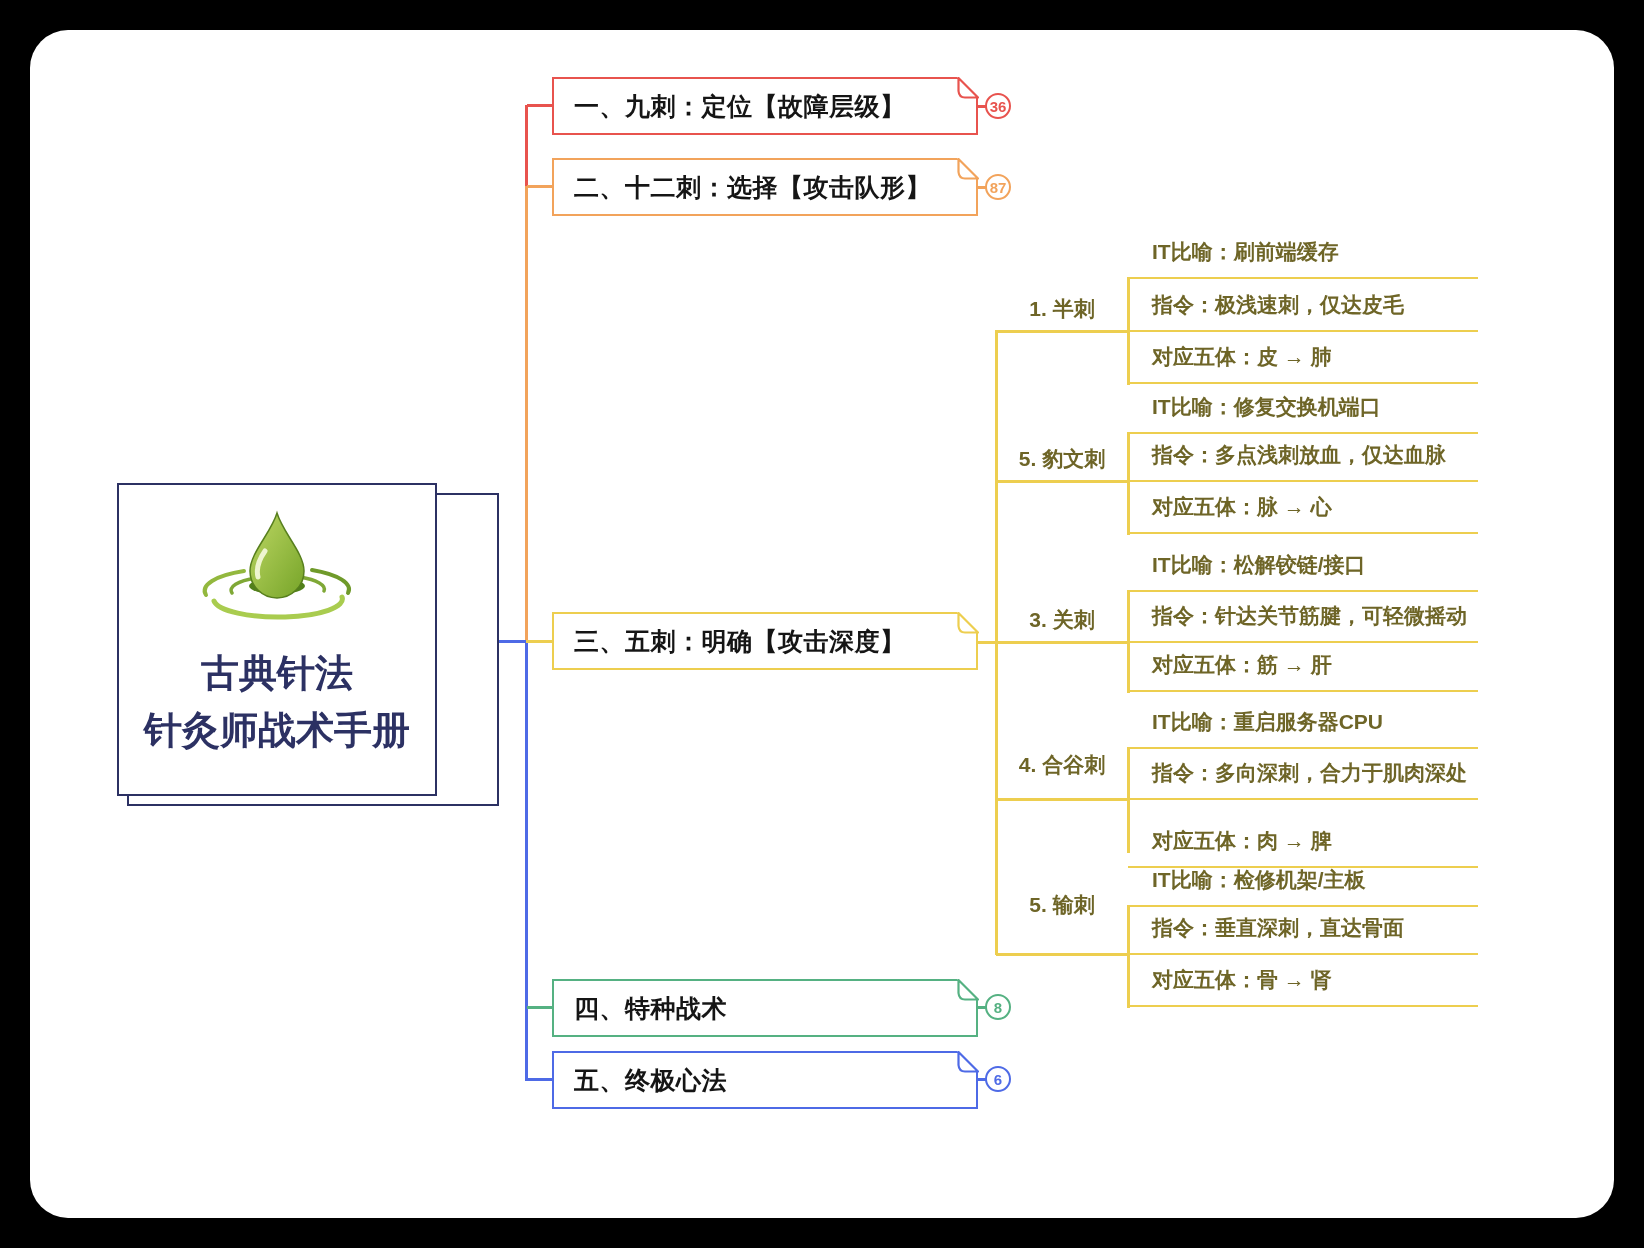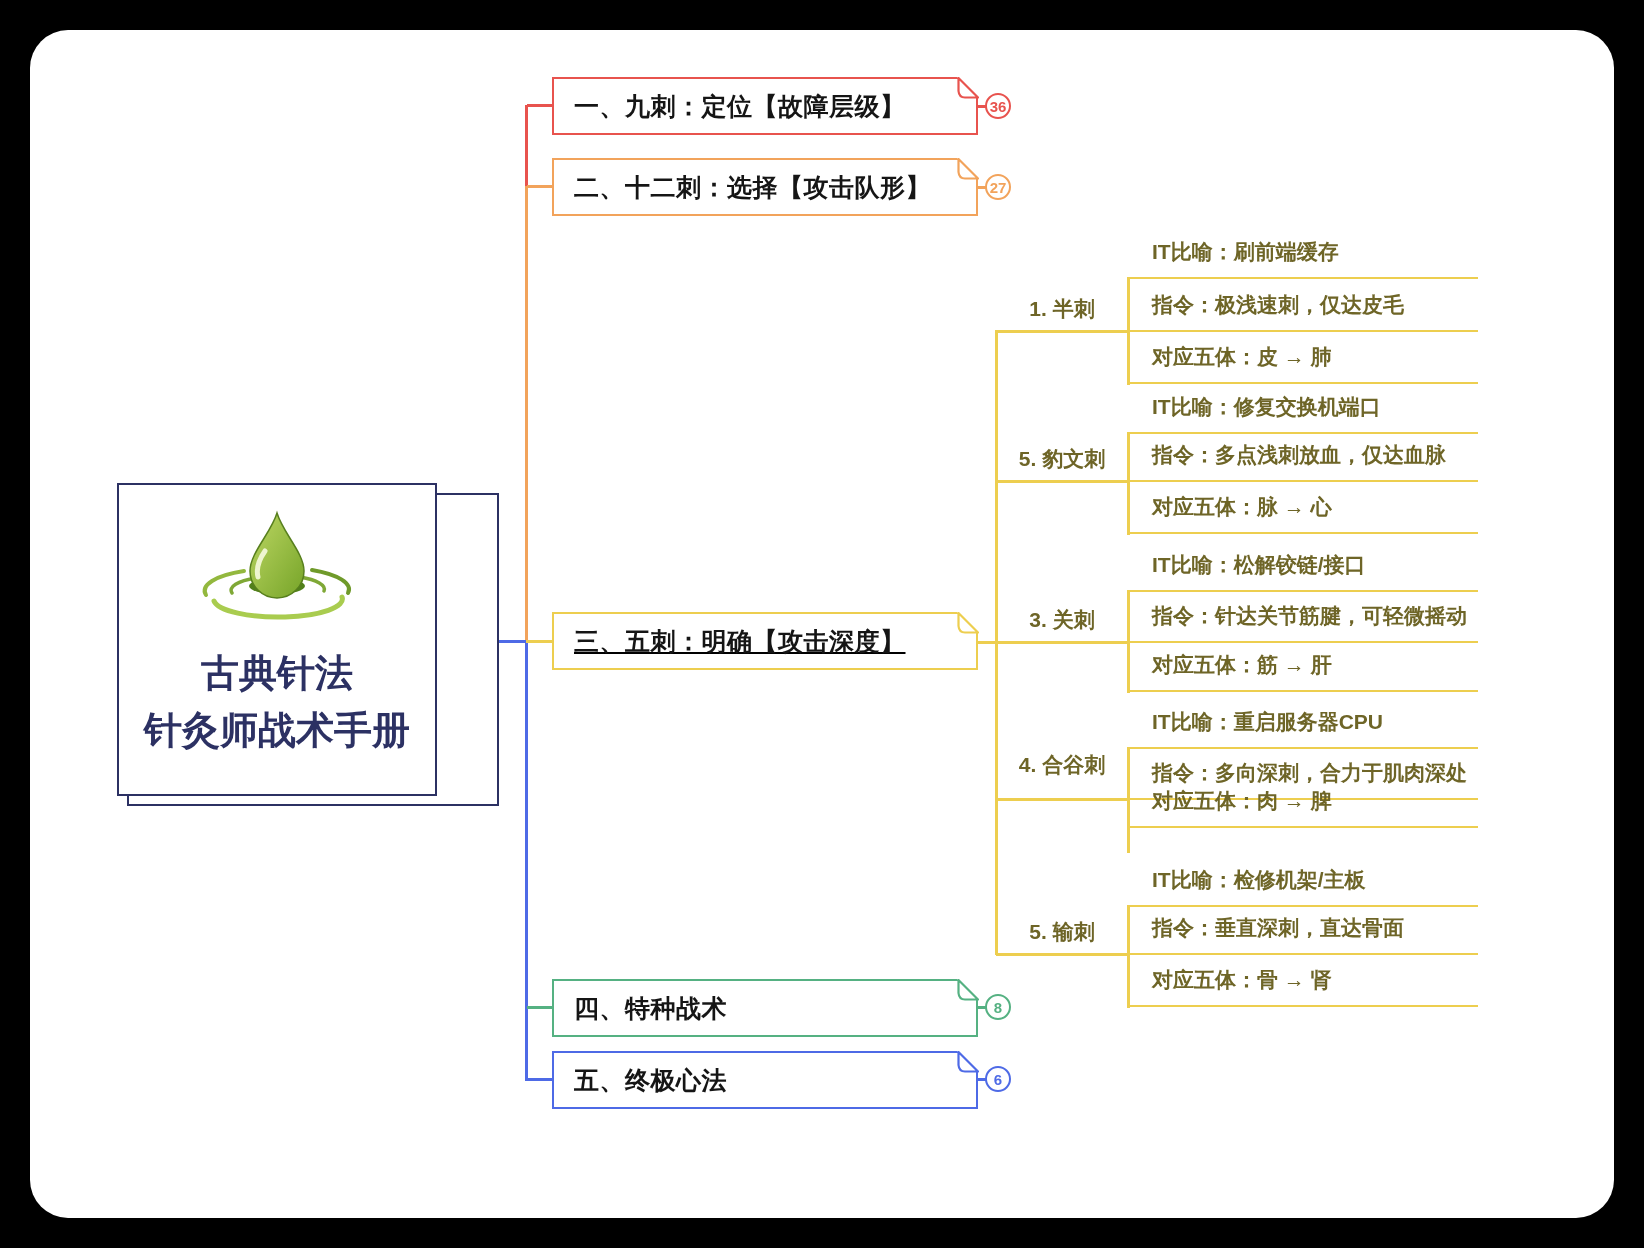--- a/index.html
+++ b/index.html
@@ -115,23 +115,23 @@
   <div class="badge c-red" style="top:93px;">36</div>
 
   <div class="node b-orange" style="top:158px;">
     <span class="node-label">二、十二刺：选择【攻击队形】</span>
     <svg class="dogear" width="22" height="22" viewBox="0 0 22 22">
       <path d="M0 0 L22 0 L22 22 Z" fill="#fff"></path>
       <path d="M1.5 1 L21 20.5 L8 20.5 Q2 20.5 1.5 14 Z" fill="#fff" stroke="#F2A35B" stroke-width="2.2" stroke-linejoin="round"></path>
     </svg>
   </div>
   <div class="line" style="left:978px;top:186px;width:8px;height:2.5px;background:#F2A35B;"></div>
-  <div class="badge c-orange" style="top:174px;">27</div>
+  <div class="badge c-orange" style="top:174px;">87</div>
 
-  <div class="node b-yellow" style="top:612px;text-decoration:underline;">
+  <div class="node b-yellow" style="top:612px;">
     <span class="node-label">三、五刺：明确【攻击深度】</span>
     <svg class="dogear" width="22" height="22" viewBox="0 0 22 22">
       <path d="M0 0 L22 0 L22 22 Z" fill="#fff"></path>
       <path d="M1.5 1 L21 20.5 L8 20.5 Q2 20.5 1.5 14 Z" fill="#fff" stroke="#EDCE4F" stroke-width="2.2" stroke-linejoin="round"></path>
     </svg>
   </div>
 
   <div class="node b-green" style="top:979px;">
     <span class="node-label">四、特种战术</span>
     <svg class="dogear" width="22" height="22" viewBox="0 0 22 22">
@@ -173,21 +173,21 @@
   <div class="line yline" style="left:1127px;top:590px;width:2.5px;height:103px;"></div>
   <div class="leaf subtext" style="top:540px;">IT比喻：松解铰链/接口</div>
   <div class="leaf subtext" style="top:591px;">指令：针达关节筋腱，可轻微摇动</div>
   <div class="leaf subtext" style="top:640px;">对应五体：筋 → 肝</div>
 
   <div class="sub-label subtext" style="top:730px;margin-top:16px;">4. 合谷刺</div>
   <div class="line yline" style="left:996px;top:798px;width:132px;height:2.5px;"></div>
   <div class="line yline" style="left:1127px;top:747px;width:2.5px;height:106px;"></div>
   <div class="leaf subtext" style="top:697px;">IT比喻：重启服务器CPU</div>
   <div class="leaf subtext" style="top:748px;">指令：多向深刺，合力于肌肉深处</div>
-  <div class="leaf subtext" style="top:776px;">对应五体：肉 → 脾</div>
+  <div class="leaf subtext" style="top:816px;">对应五体：肉 → 脾</div>
 
-  <div class="sub-label subtext" style="top:913px;">5. 输刺</div>
+  <div class="sub-label subtext" style="top:886px;">5. 输刺</div>
   <div class="line yline" style="left:996px;top:953px;width:132px;height:2.5px;"></div>
   <div class="line yline" style="left:1127px;top:905px;width:2.5px;height:103px;"></div>
   <div class="leaf subtext" style="top:855px;">IT比喻：检修机架/主板</div>
   <div class="leaf subtext" style="top:903px;">指令：垂直深刺，直达骨面</div>
   <div class="leaf subtext" style="top:955px;">对应五体：骨 → 肾</div>
 </div>
 
 </body></html>

